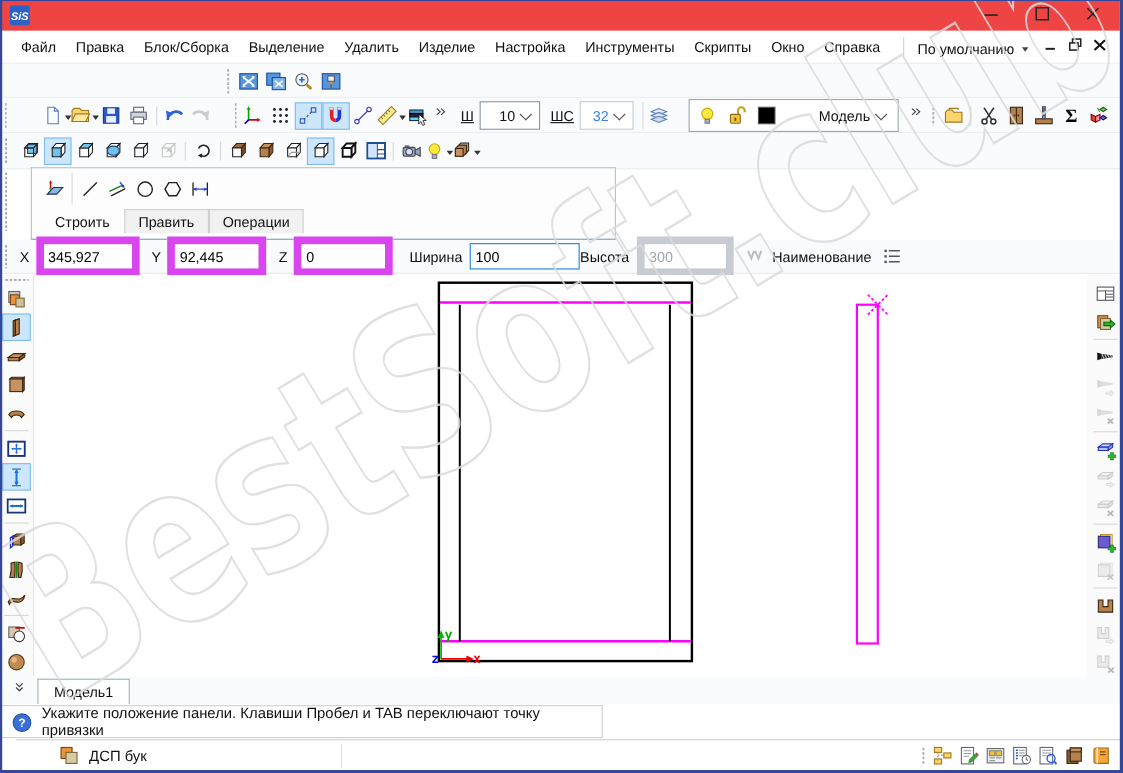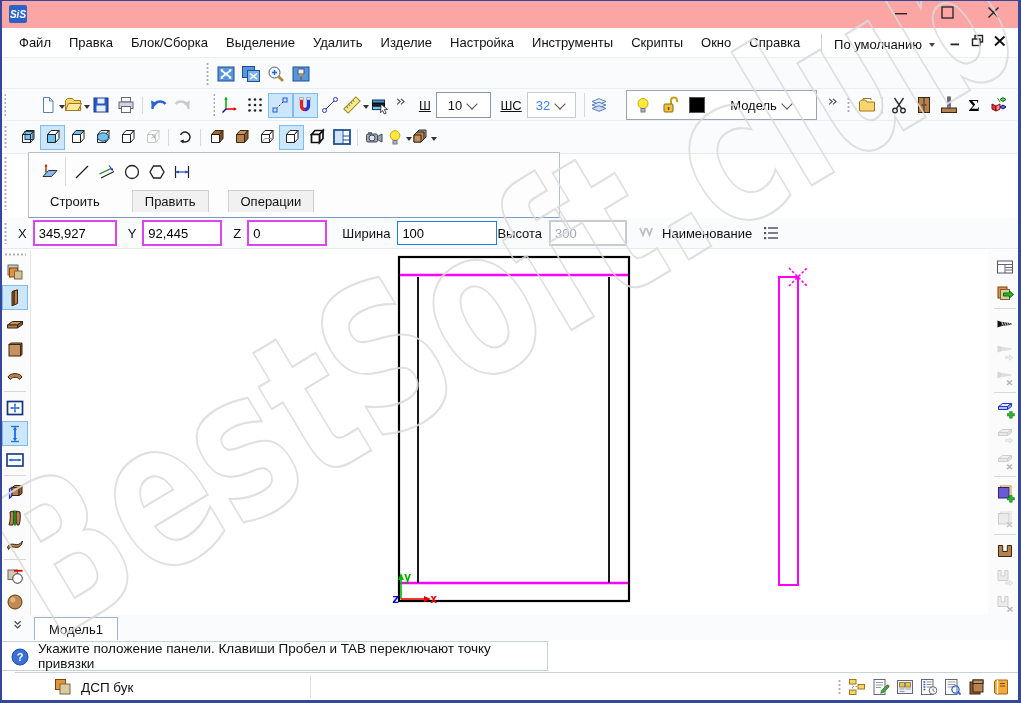--- a/index.html
+++ b/index.html
@@ -2,21 +2,21 @@
 <html><head>
 <meta charset="utf-8">
 <style>
   html,body{margin:0;padding:0}
   body{width:1021px;height:703px;position:relative;overflow:hidden;background:#fff;
        font-family:"Liberation Sans",sans-serif;color:#111;font-size:13px}
   
   .frame{position:absolute;inset:0;border:1px solid #33479b;border-left-width:2px;
          border-right-width:3px;border-bottom-width:3px;pointer-events:none;z-index:60}
   
-  .titlebar{position:absolute;left:0;top:0;right:3px;height:28px;background:#fca5a5;display:flex;align-items:center}
+  .titlebar{position:absolute;left:0;top:0;right:3px;height:28px;background:#ef4444;display:flex;align-items:center}
   .applogo{width:18px;height:18px;margin-left:8px}
   .title{margin-left:7px;font-size:13px}
   .winbtns{margin-left:auto;display:flex;height:100%}
   .wbtn{width:46px;display:flex;align-items:center;justify-content:center;background:transparent;border:none}
   .wbtn svg{width:15px;height:15px}
   
   .menubar{position:absolute;left:0;top:28px;right:0;height:29px;background:#fff;display:flex;align-items:center;padding-left:10px}
   .mi{padding:5px 9px;cursor:default;white-space:nowrap}
   .vsep{width:1px;height:18px;background:#cfcfcf;margin:0 6px}
   .profile{display:flex;align-items:center;gap:7px;padding:0 6px}
@@ -40,38 +40,38 @@
   .tb.dis{opacity:.45;filter:grayscale(.85)}
   .tb .ic{width:20px;height:20px;display:block}
   .tb svg,.iconspan svg{width:20px;height:20px;display:block}
   .dd{width:0;height:0;border:3.5px solid transparent;border-top:4.5px solid #333;margin:6px 0 0 1px}
   .sep{width:1px;align-self:stretch;background:#d8d8d8;margin:4px 3px}
   .rail .sep{width:22px;height:1px;align-self:center;margin:2px 0}
   .iconspan{display:inline-block;width:20px;height:20px}
   .lbl{white-space:nowrap}
   .u{text-decoration:underline}
   .combo{height:24px;border:1px solid #8a97a5;background:#fff;display:flex;align-items:center;
-         justify-content:center;padding:0 5px;font-size:13px}
+         justify-content:flex-end;padding:0 5px;font-size:13px}
   .combo .chev{width:7px;height:7px;border-right:1.6px solid #555;border-bottom:1.6px solid #555;
                transform:rotate(45deg);margin:-3px 3px 0 6px}
   .combo.dis{color:#3b82f6;border-color:#c6ccd2}
   .combo.flat{border:none}
   .groupbox{display:flex;align-items:center;border:1px solid #9aa5b1;background:#fff;height:28px;padding:0 3px;gap:2px}
   
   .palette{position:absolute;left:28px;top:152px;width:530px;height:64px;background:#fdfdfd;
            border:1px solid #b9c0ca;border-bottom:2px solid #7c9cc4}
   .prow{display:flex;align-items:center;height:37px;padding-left:8px}
-  .ptabs{display:flex;align-items:flex-end;gap:19px;padding-left:8px}
+  .ptabs{display:flex;align-items:flex-end;gap:0;padding-left:8px}
   .ptab{padding:3px 12px;font-size:13px;background:#f1f1f1;border:1px solid #cfcfcf;border-bottom:none}
   .ptab.active{background:#fdfdfd;border-color:transparent}
   .palgrip{position:absolute;left:3px;top:156px;height:54px;width:5px;
         background-image:radial-gradient(circle,#a7adb5 1px,transparent 1.2px);background-size:5px 4px}
   
   .params{position:absolute;left:0;top:218px;right:0;height:30px;display:flex;align-items:center;background:#fafbfc;border-bottom:1px solid #e7eaee}
-  .field{height:22px;border:2px solid #d946ef;font-size:13px;padding:0 4px;font-family:"Liberation Sans",sans-serif}
+  .field{height:22px;border:7px solid #d946ef;font-size:13px;padding:0 4px;font-family:"Liberation Sans",sans-serif}
   .field.focus{border:1.5px solid #1d7fd7}
   .field.dis{color:#9fa6ad;border-color:#c6ccd2}
   
   .leftrail,.rightrail{position:absolute;top:250px;height:365px;display:flex;flex-direction:column;align-items:center;background:#fbfbfc}
   .leftrail{left:0;width:30px}
   .rightrail{right:0;width:33px}
   .rail{display:flex;flex-direction:column;align-items:center;gap:1px}
   .rail .tb{width:26px;height:25px}
   .canvas{position:absolute;left:30px;top:250px;width:958px;height:365px;background:#fff;
           border-left:1px solid #e3e5e8;border-right:1px solid #e3e5e8}

